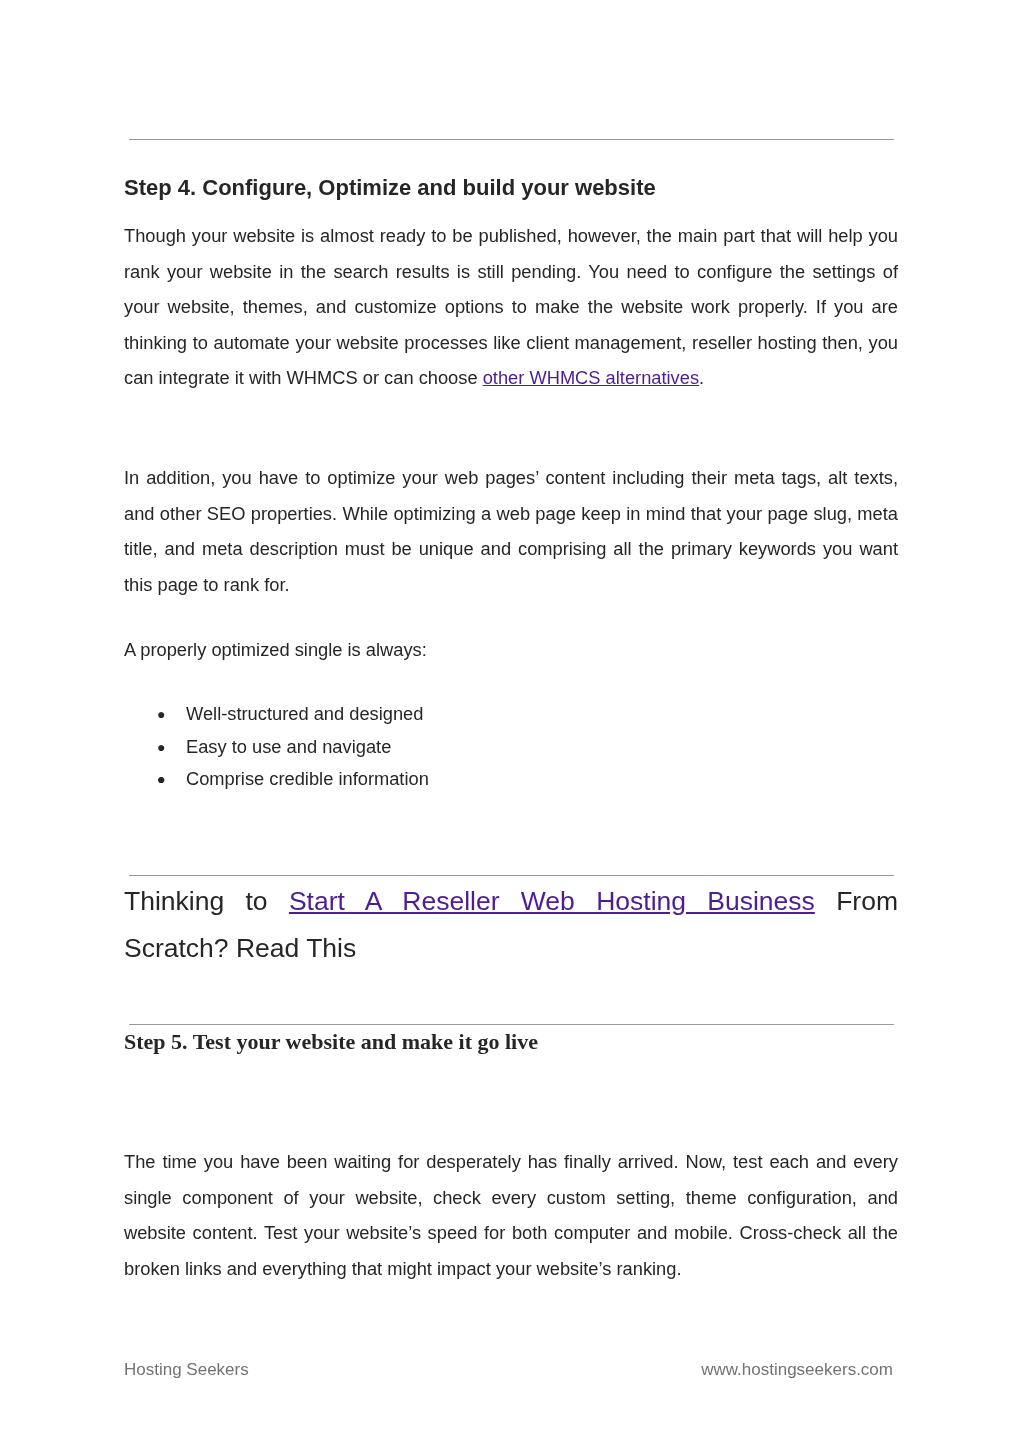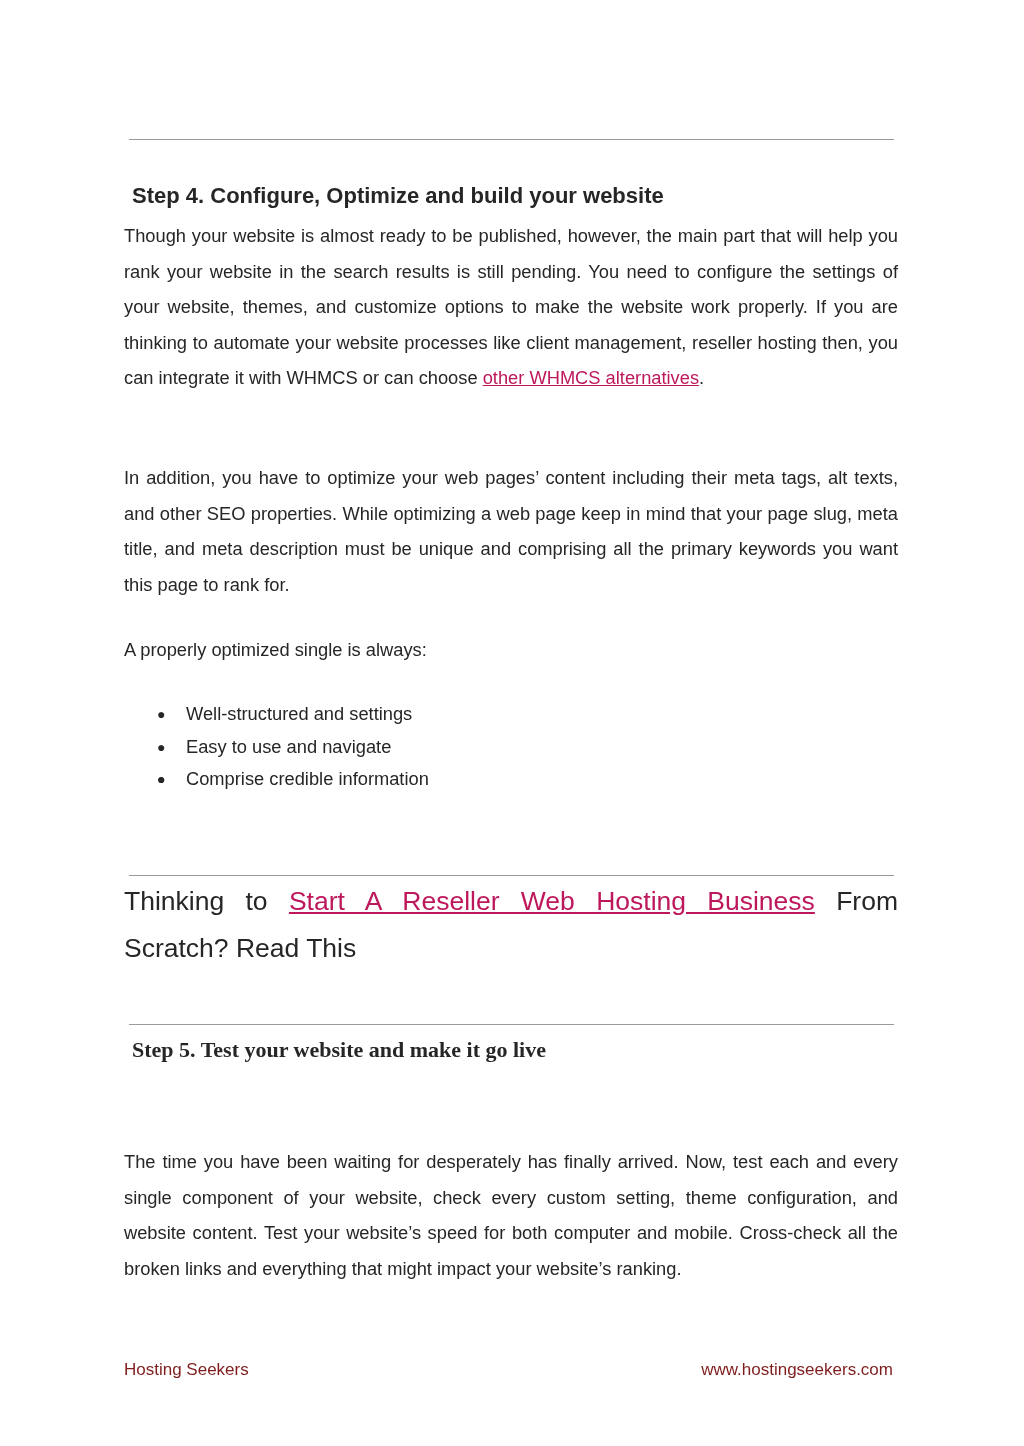--- a/index.html
+++ b/index.html
@@ -21,35 +21,35 @@
       width: 765px;
       height: 0;
       border-top: 1.5px solid #9a9a9a;
     }
     .heading {
       position: absolute;
       left: 124px;
       font-size: 22px;
       font-weight: bold;
       color: #262626;
-      margin: 8px;
+      margin: 0;
       white-space: nowrap;
     }
     .para {
       position: absolute;
       left: 124px;
       width: 774px;
       font-size: 18.3px;
       line-height: 35.5px;
       text-align: justify;
       color: #262626;
       margin: 0;
     }
     a.link {
-      color: #be185d;
+      color: #4c1d95;
       text-decoration: underline;
     }
     .list {
       position: absolute;
       left: 124px;
       margin: 0;
       padding: 0;
       list-style: none;
       font-size: 18.3px;
       line-height: 32.5px;
@@ -74,41 +74,41 @@
       line-height: 47px;
       text-align: justify;
       color: #262626;
       margin: 0;
       word-spacing: 0;
     }
     .footer-left, .footer-right {
       position: absolute;
       top: 1360px;
       font-size: 17px;
-      color: #7f1d1d;
+      color: #737373;
       white-space: nowrap;
     }
     .footer-left { left: 124px; }
     .footer-right { right: 131px; }
   </style>
 </head>
 <body>
 
 <div class="rule" style="top:139px;"></div>
 
 <h2 class="heading" style="top:175px;">Step 4. Configure, Optimize and build your website</h2>
 
 <p class="para" style="top:218px;"><span>Though your website is almost ready to be published, however, the main part that will help you rank your website in the search results is still pending. You need to configure the settings of your website, themes, and customize options to make the website work properly. If you are thinking to automate your website processes like client management, reseller hosting then, you can integrate it with WHMCS or can choose </span><a class="link" href="#">other WHMCS alternatives</a><span>.</span></p>
 
 <p class="para" style="top:460px;">In addition, you have to optimize your web pages’ content including their meta tags, alt texts, and other SEO properties. While optimizing a web page keep in mind that your page slug, meta title, and meta description must be unique and comprising all the primary keywords you want this page to rank for.</p>
 
 <p class="para" style="top:632px;">A properly optimized single is always:</p>
 
 <ul class="list" style="top:698px;">
-  <li><span class="bullet">●</span><span>Well-structured and settings</span></li>
+  <li><span class="bullet">●</span><span>Well-structured and designed</span></li>
   <li><span class="bullet">●</span><span>Easy to use and navigate</span></li>
   <li><span class="bullet">●</span></li>
   <li><span class="bullet">●</span><span>Comprise credible information</span></li>
 </ul>
 
 <div class="rule" style="top:875px;"></div>
 
 <p class="big" style="top:878px;"><span>Thinking to </span><a class="link" href="#">Start A Reseller Web Hosting Business</a><span> From Scratch? Read This</span></p>
 
 <div class="rule" style="top:1024px;"></div>

